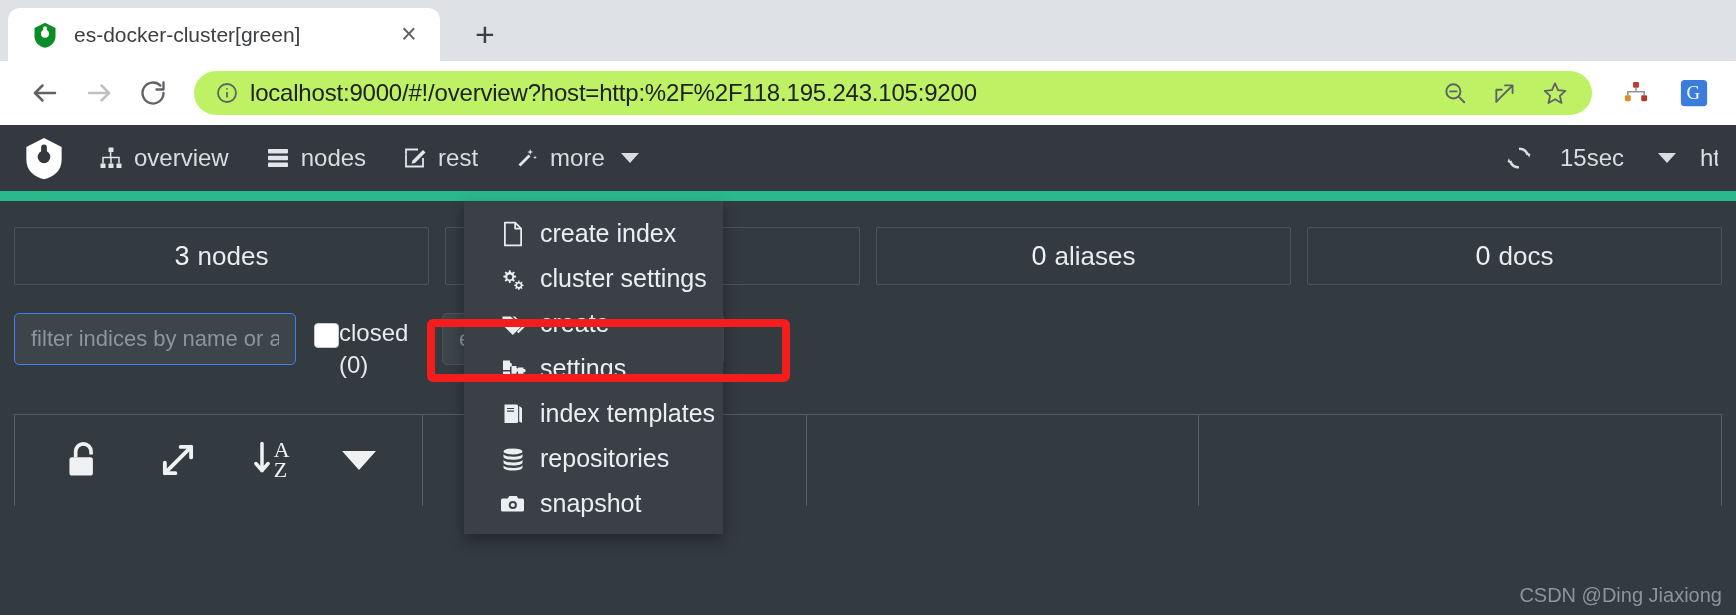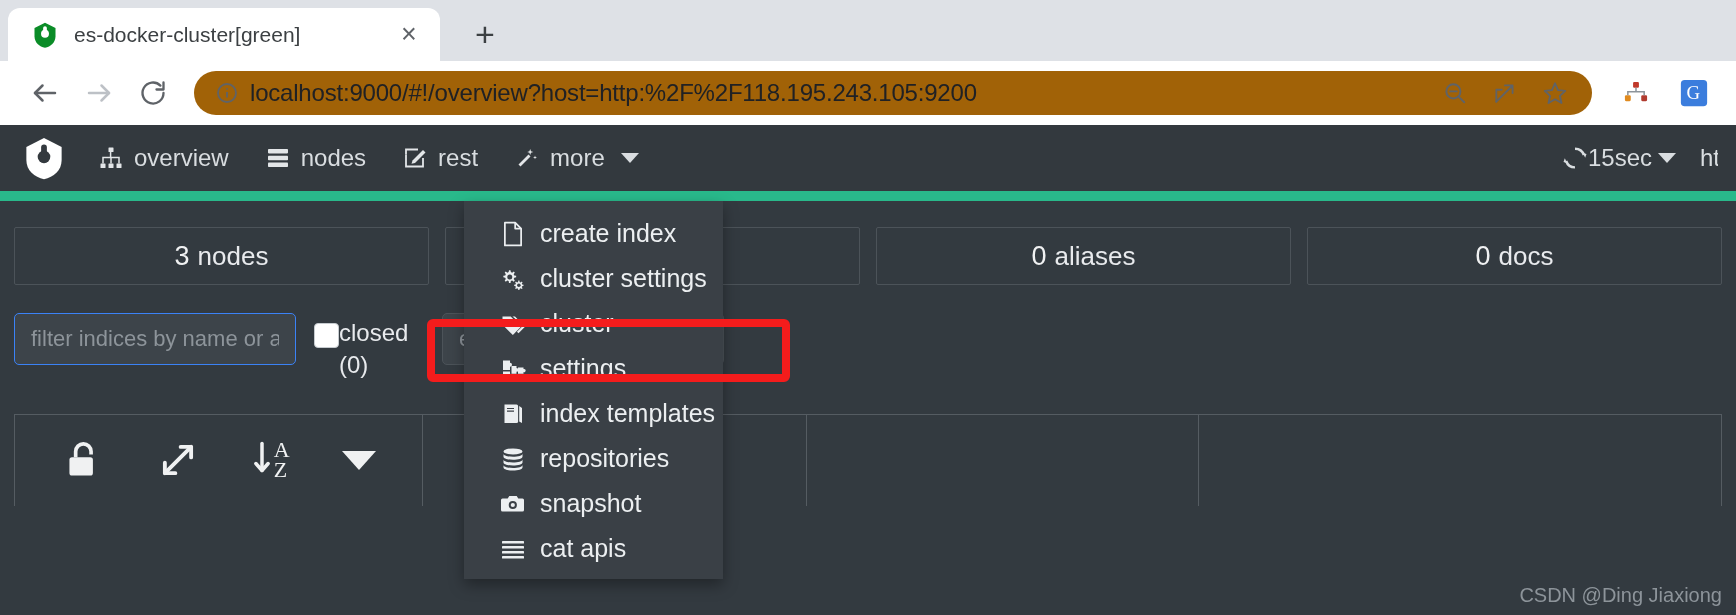--- a/index.html
+++ b/index.html
@@ -77,21 +77,21 @@
     width: 54px; height: 54px;
     display: flex; align-items: center; justify-content: center;
     color: #5f6368;
     flex: 0 0 54px;
   }
   .navbtn.disabled { color: #bdc1c6; }
 
   .omnibox {
     flex: 1 1 auto;
     height: 44px;
-    background: #a16207;
+    background: #bef264;
     border-radius: 22px;
     display: flex;
     align-items: center;
     margin: 0 10px 0 14px;
     padding: 0 16px;
     min-width: 0;
   }
   .omni-info {
     width: 34px; height: 34px;
     flex: 0 0 34px;
@@ -170,21 +170,21 @@
   }
   .nav-spacer { flex: 1 1 auto; }
   .nav-right {
     display: flex;
     align-items: center;
     gap: 0;
     color: #d9dde0;
     font-size: 24px;
   }
   .refresh-group {
-    display: flex; align-items: center; gap: 0;
+    display: flex; align-items: center; gap: 28px;
     padding: 0 14px;
   }
   .host-label {
     font-size: 24px;
     color: #d9dde0;
     padding-left: 10px;
     overflow: hidden;
     white-space: nowrap;
     max-width: 28px;
   }
@@ -630,21 +630,21 @@
       </div>
 
       <div class="menu-item">
         <span class="mi-icon">
           <svg width="26" height="24" viewBox="0 0 26 24" fill="currentColor">
             <path d="M2.5 4.5 h8.2 L21 14.8 l-8.2 8.2 L2.5 12.7 Z"></path>
             <circle cx="7" cy="9" r="1.8" fill="#3a4046"></circle>
             <path d="M12.5 4.5 h2.5 L25 14.8 l-6.5 6.5 -1.6-1.6 6.3-6.3 Z"></path>
           </svg>
         </span>
-        <span>cluster</span>
+        <span>create</span>
       </div>
 
       <div class="menu-item">
         <span class="mi-icon">
           <svg width="26" height="24" viewBox="0 0 26 24" fill="currentColor">
             <path d="M3 3.5 h7 v2.2 a2 2 0 1 1 0 4 V13 H3 Z"></path>
             <path d="M3 14.5 h7 v2.2 a2 2 0 1 1 0 4 V22 H3 Z"></path>
             <path d="M11.5 9 h5 v2 a1.9 1.9 0 1 1 0 3.8 v2 h-5 Z"></path>
             <path d="M18 10.5 h5.5 v1.6 a1.6 1.6 0 1 1 0 3 v1.6 H18 Z"></path>
           </svg>
@@ -679,31 +679,20 @@
         <span class="mi-icon">
           <svg width="26" height="24" viewBox="0 0 26 24" fill="currentColor">
             <path d="M2.5 6.5 h5.2 l1.6-2.4 h7.4 l1.6 2.4 h4.2 a1.5 1.5 0 0 1 1.5 1.5 v10 a1.5 1.5 0 0 1-1.5 1.5 H2.5 A1.5 1.5 0 0 1 1 18 V8 A1.5 1.5 0 0 1 2.5 6.5 Z"></path>
             <circle cx="12.8" cy="13" r="4.1" fill="#3a4046"></circle>
             <circle cx="12.8" cy="13" r="2.1" fill="currentColor"></circle>
           </svg>
         </span>
         <span>snapshot</span>
       </div>
 
-      <div class="menu-item">
-        <span class="mi-icon">
-          <svg width="26" height="24" viewBox="0 0 26 24" fill="currentColor">
-            <rect x="2" y="4" width="22" height="2.6" rx="0.6"></rect>
-            <rect x="2" y="9" width="22" height="2.6" rx="0.6"></rect>
-            <rect x="2" y="14" width="22" height="2.6" rx="0.6"></rect>
-            <rect x="2" y="19" width="22" height="2.6" rx="0.6"></rect>
-          </svg>
-        </span>
-        <span>cat apis</span>
-      </div>
     </div>
 
     <div class="annot"></div>
 
     <div class="watermark">CSDN @Ding Jiaxiong</div>
   </div>
 
 </div>
 
 </body></html>

